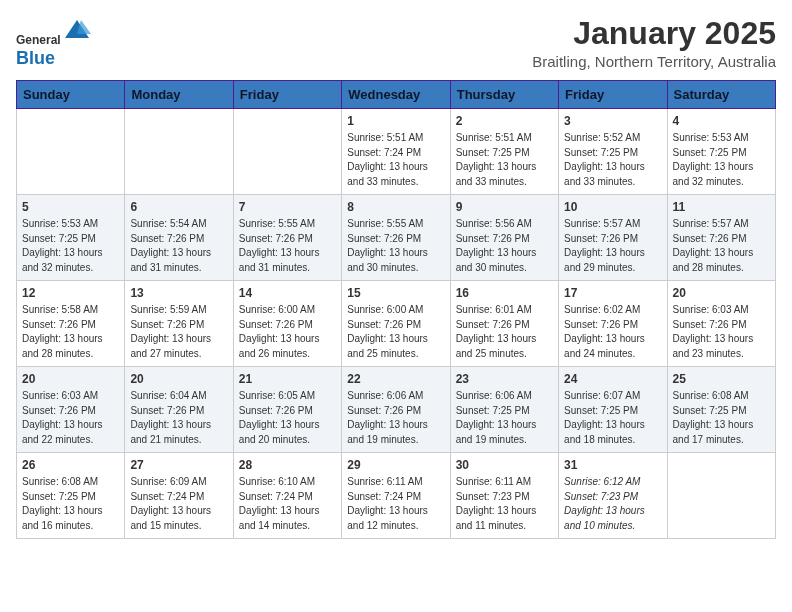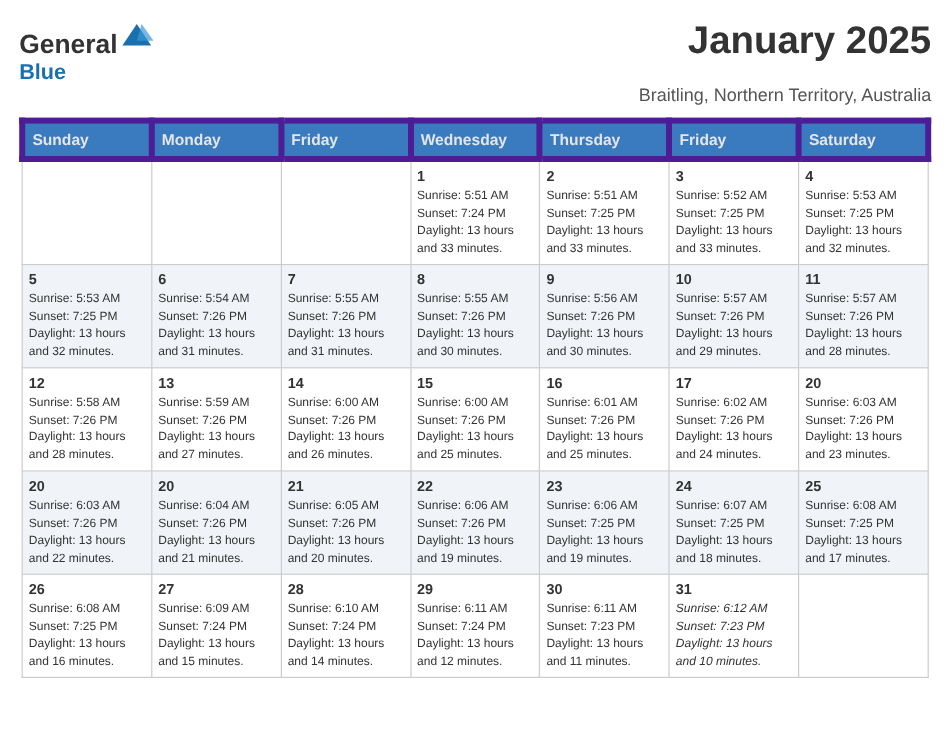--- a/index.html
+++ b/index.html
@@ -14,21 +14,21 @@
       display: flex;
       align-items: flex-start;
       justify-content: space-between;
       margin-bottom: 10px;
     }
     .logo {
       display: flex;
       align-items: center;
     }
     .logo-text-general {
-      font-size: 22px;
+      font-size: 12px;
       font-weight: bold;
       color: #333;
     }
     .logo-text-blue {
       font-size: 18px;
       font-weight: bold;
       color: #1a6faf;
     }
     .logo-icon {
       width: 28px;
@@ -40,35 +40,35 @@
     }
     .month-title {
       font-size: 32px;
       font-weight: bold;
       color: #333;
       line-height: 1.1;
     }
     .location-title {
       font-size: 15px;
       color: #555;
-      margin-top: 20px;
+      margin-top: 2px;
     }
     .calendar {
       width: 100%;
       border-collapse: collapse;
       border: 1px solid #ccc;
     }
     .calendar th {
       background: #3a7abf;
-      color: #e5e5e5;
+      color: #0f172a;
       font-size: 13px;
       font-weight: bold;
       text-align: left;
       padding: 6px 6px;
-      border: 5px solid #4c1d95;
+      border: 1px solid #4c1d95;
     }
     .calendar td {
       vertical-align: top;
       border: 1px solid #ccc;
       padding: 5px 5px;
       width: calc(100% / 7);
       min-height: 80px;
       background: #fff;
       font-size: 10.5px;
       color: #333;

